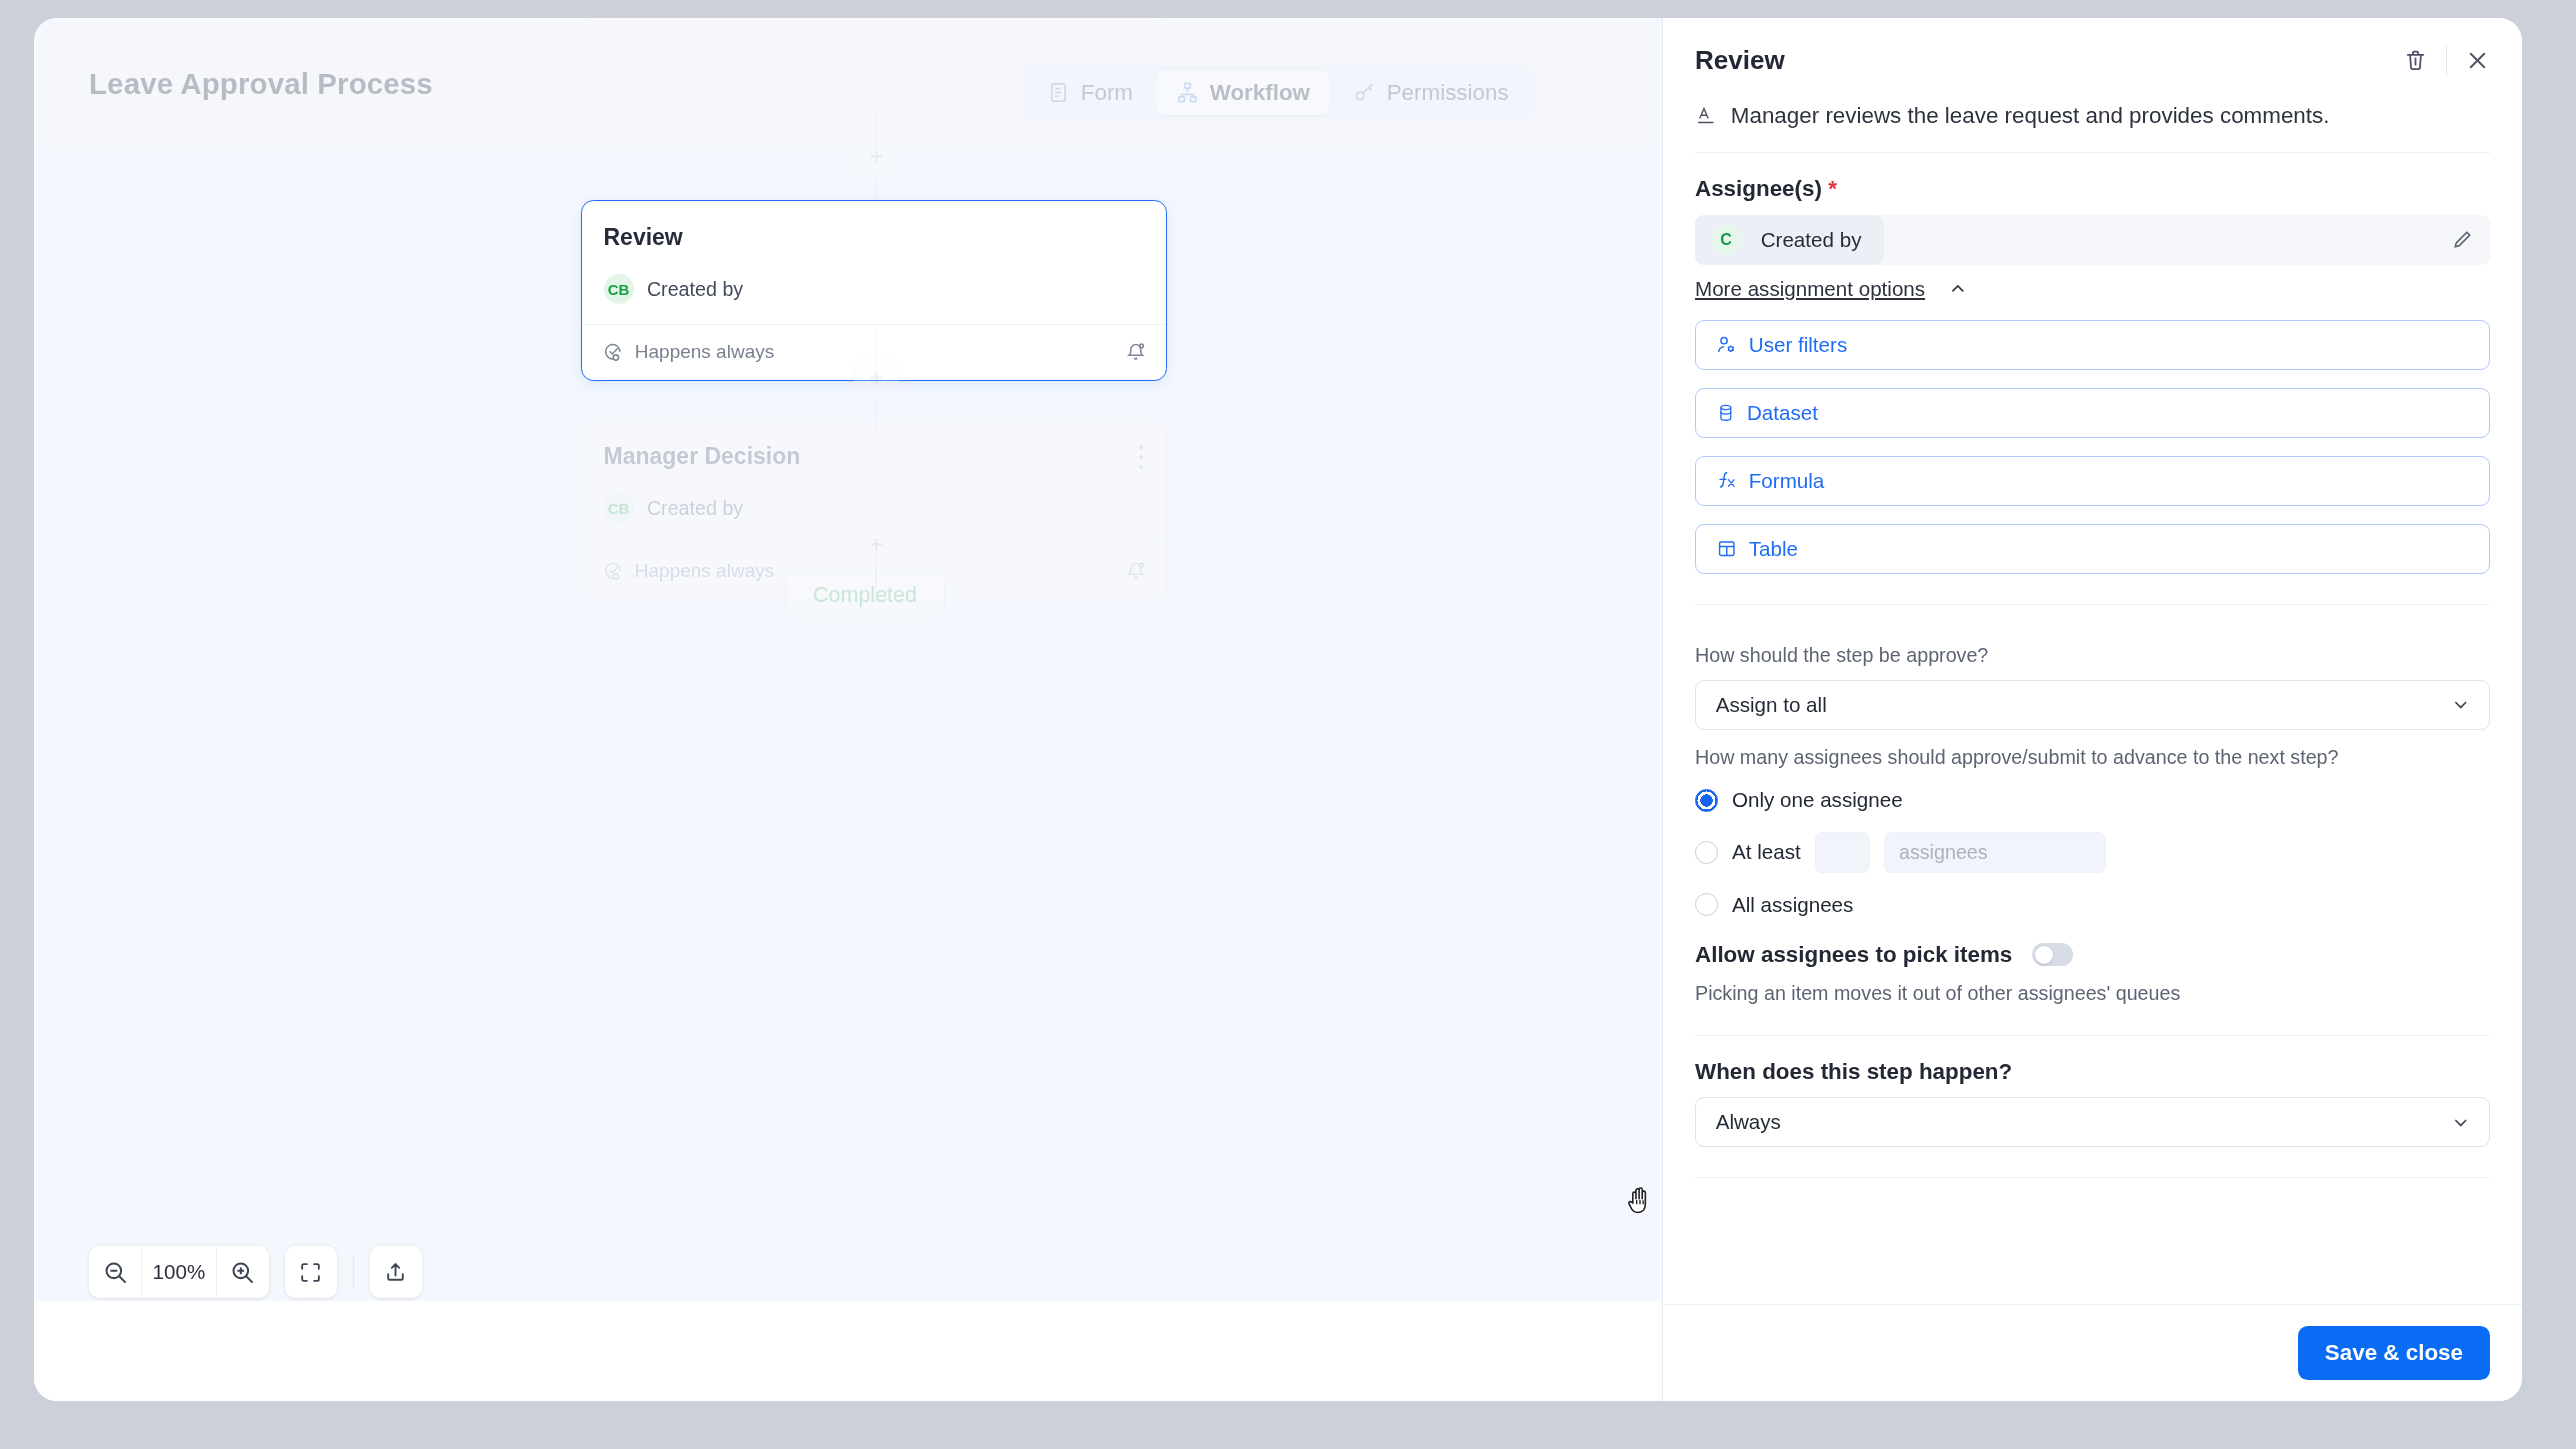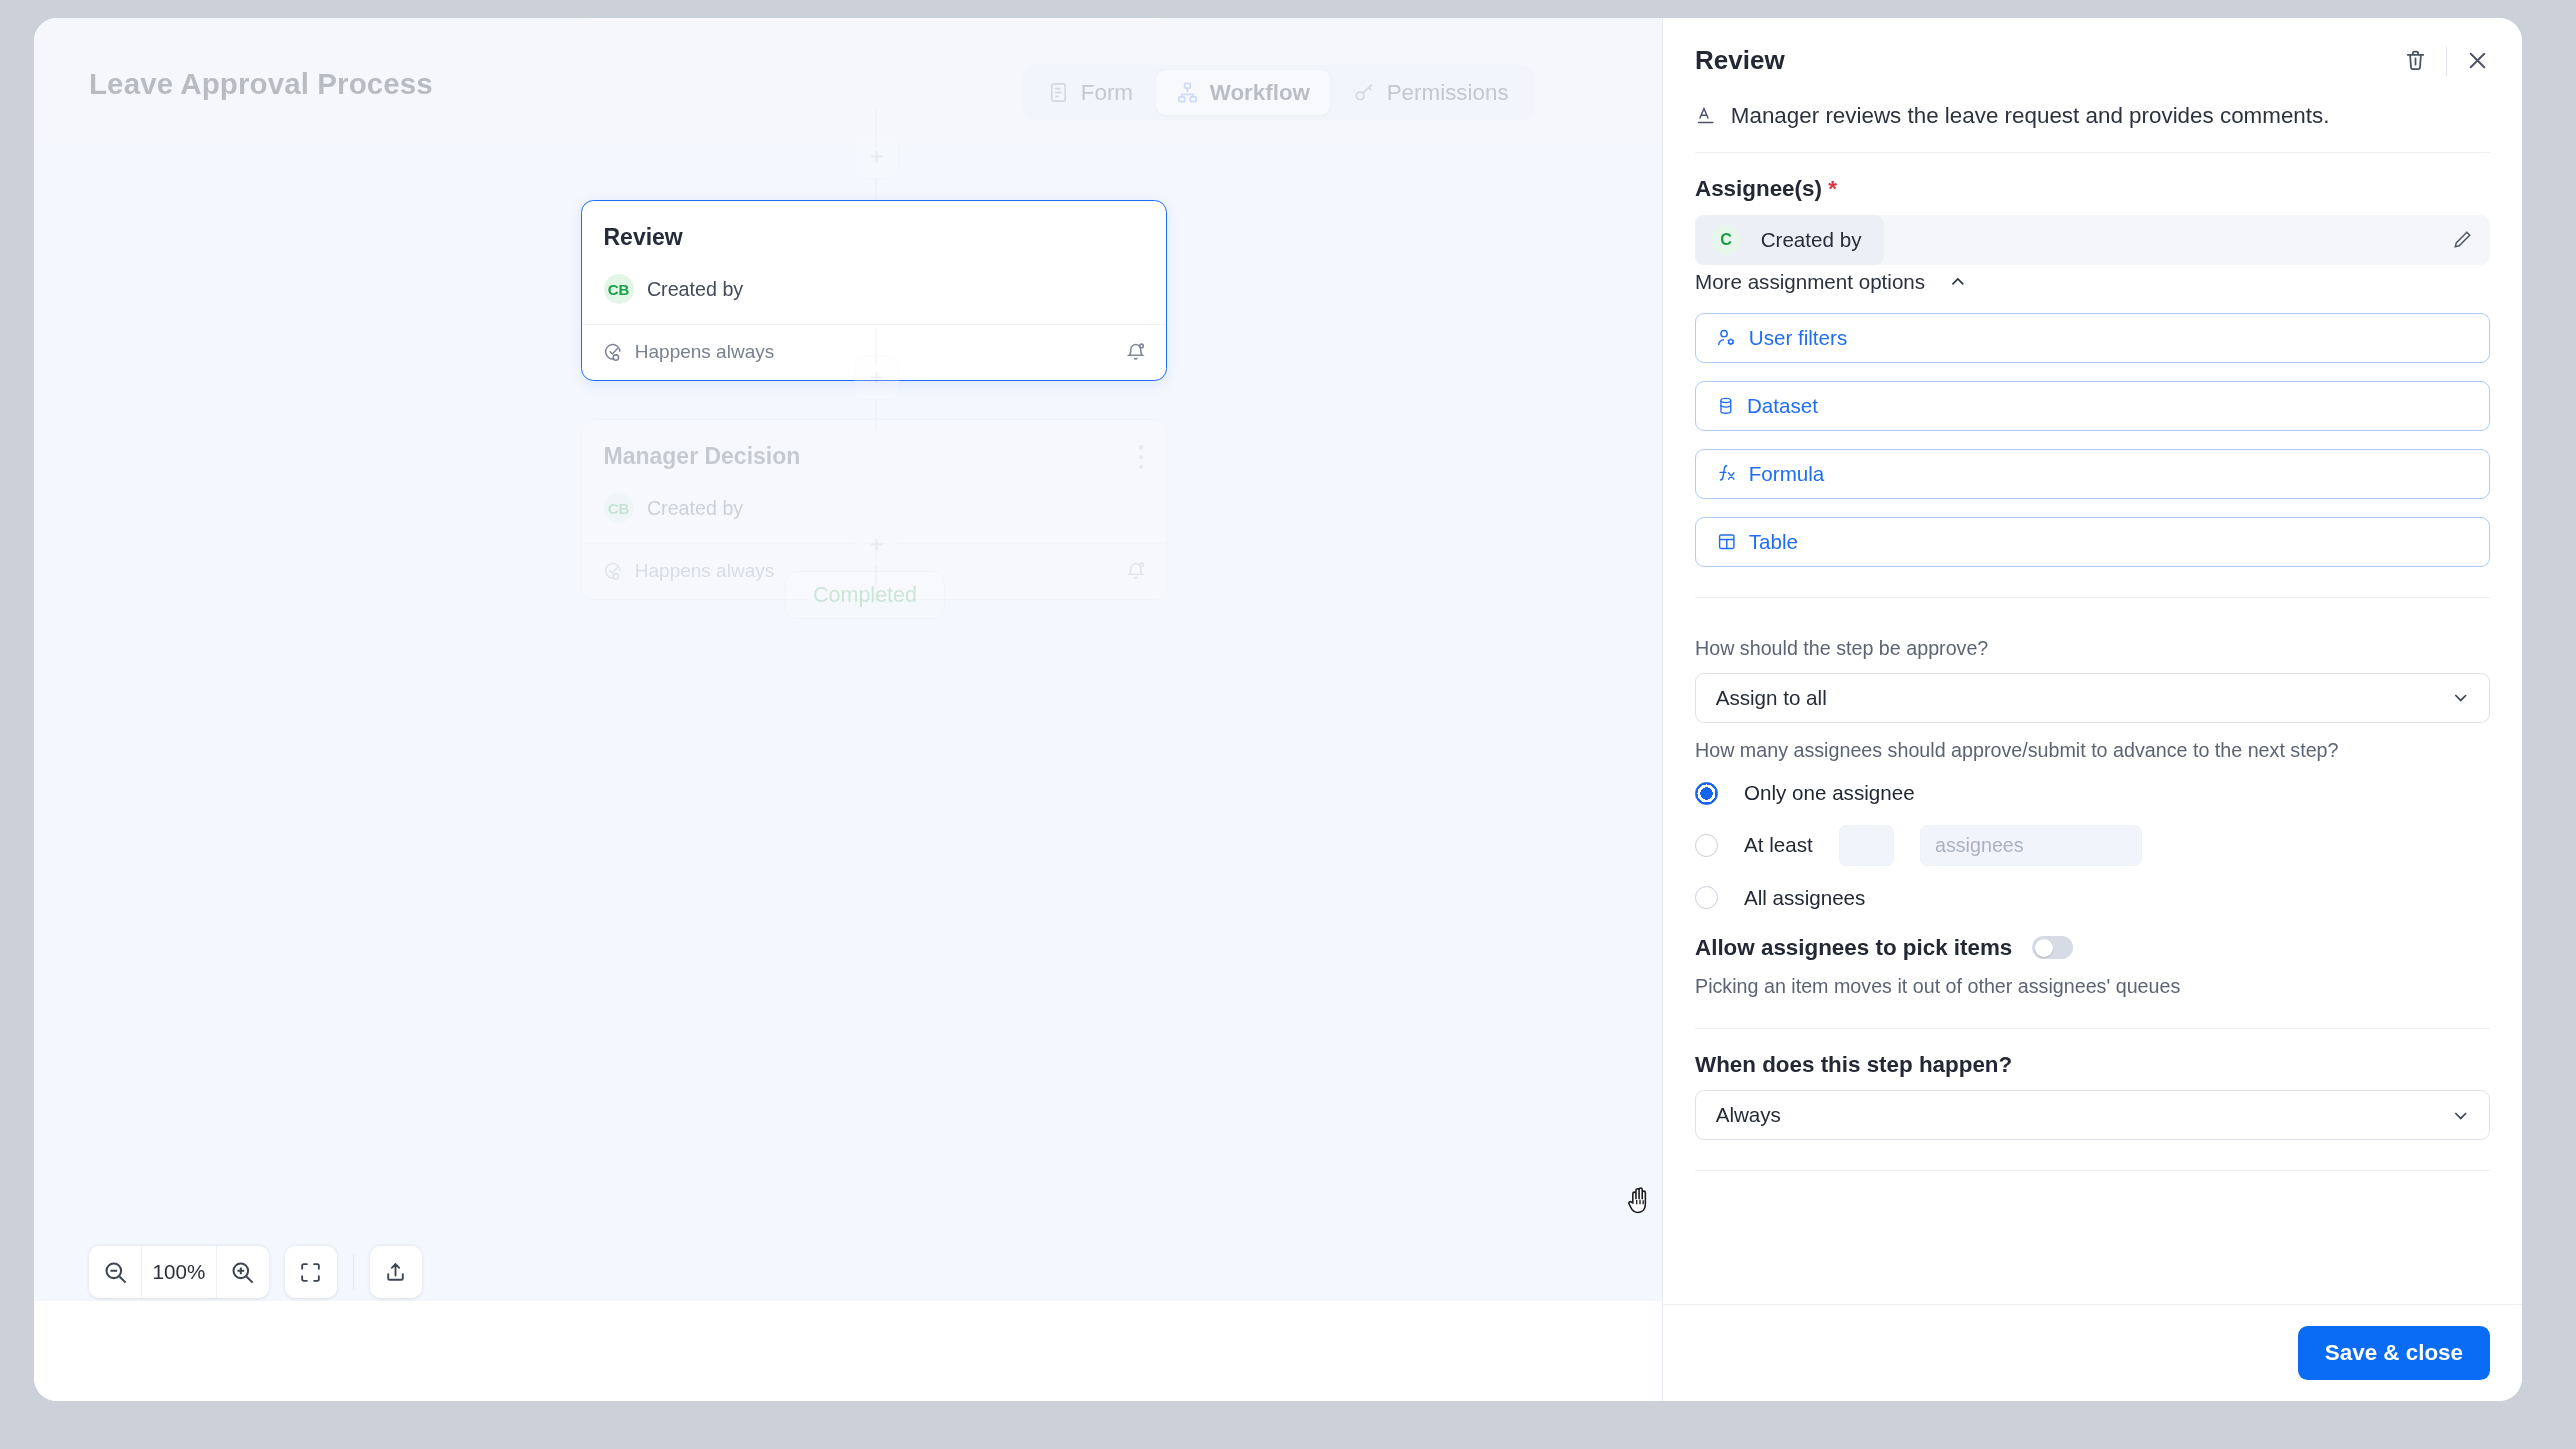--- a/index.html
+++ b/index.html
@@ -192,21 +192,21 @@
   .avatar-c {
     width: 30px; height: 30px; border-radius: 50%;
     background: #e7f6ea; color: #1a9e45;
     font-size: 16px; font-weight: 600;
     display: flex; align-items: center; justify-content: center;
   }
   .chip-text { font-size: 20.6px; color: #262c38; }
 
   #more-options {
     display: inline-flex; align-items: center; gap: 23px;
-    margin-top: 5px; font-size: 20.6px; color: #2b313d;
+    margin-top: 12px; font-size: 20.6px; color: #2b313d; text-decoration: underline;
   }
 
   #option-buttons { display: flex; gap: 18px; margin-top: 19.7px; flex-direction: column; }
   .opt-btn {
     display: flex; align-items: center; gap: 11.6px;
     height: 50px; padding: 0 19.7px;
     border: 0.9px solid #aecbfb; border-radius: 9px;
     background: #fff; color: #1f6df5; font-size: 20.6px; font-weight: 500;
     white-space: nowrap;
   }
@@ -215,21 +215,21 @@
 
   .select-box {
     margin-top: 12.5px; height: 50px;
     border: 0.9px solid #dde2ec; border-radius: 9px;
     display: flex; align-items: center; justify-content: space-between;
     padding: 0 18px 0 19.7px;
     font-size: 20.6px; color: #252b37;
     background: #fff;
   }
 
-  .radio-row { display: flex; align-items: center; gap: 26px; margin-top: 19.7px; }
+  .radio-row { display: flex; align-items: center; gap: 14px; margin-top: 19.7px; }
   .radio {
     width: 23px; height: 23px; border-radius: 50%;
     border: 1.8px solid #c7cdd9; background: #fff;
     flex: none;
   }
   .radio.checked {
     border: 1.8px solid #1664f0;
     background:
       radial-gradient(circle at center, #1664f0 0 6.3px, #fff 6.3px 9px, #1664f0 9px);
   }

